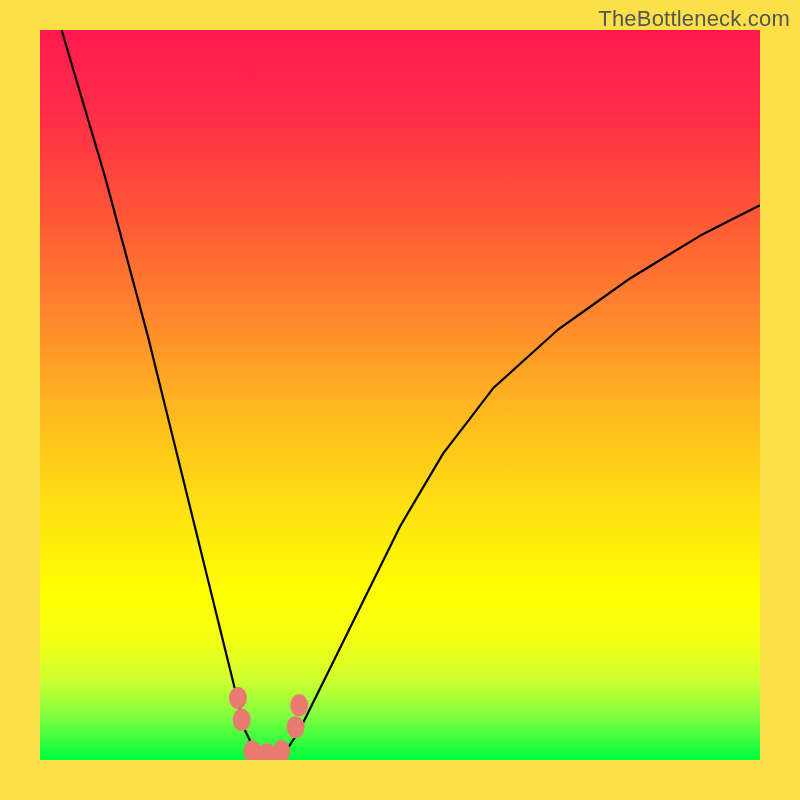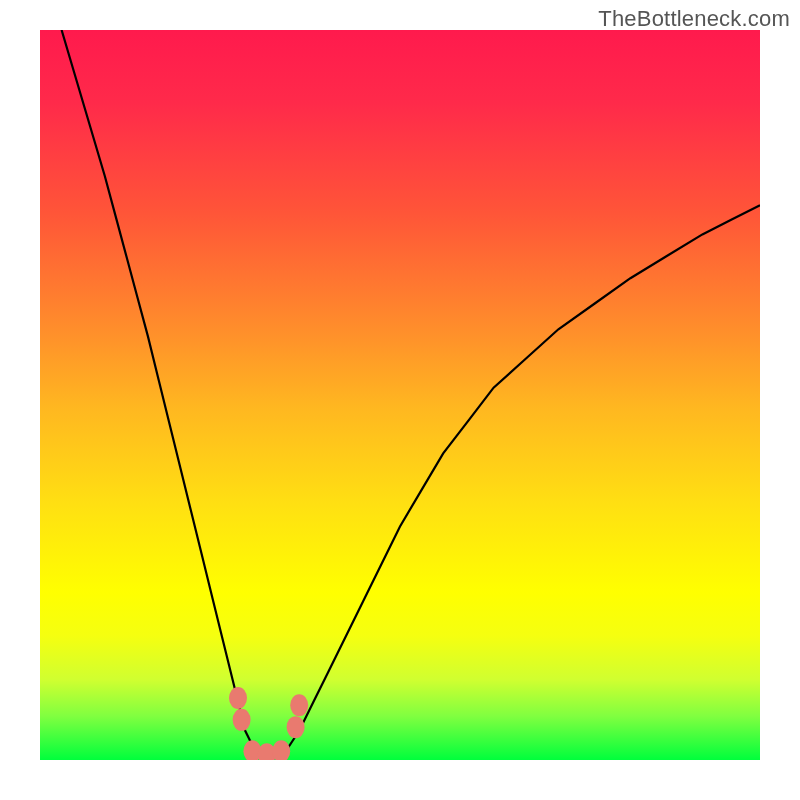--- a/index.html
+++ b/index.html
@@ -9,21 +9,21 @@
     height: 800px;
     background: #000;
     overflow: hidden;
   }
   .frame {
     position: absolute;
     left: 0;
     top: 0;
     width: 800px;
     height: 800px;
-    background: #ffffff;
+    background: #fde047;
   }
   .plot-area {
     position: absolute;
     left: 40px;
     top: 30px;
     width: 720px;
     height: 730px;
     
     background: linear-gradient(
       to bottom,

